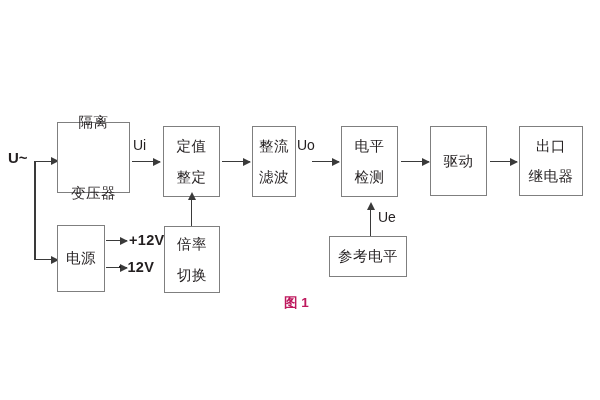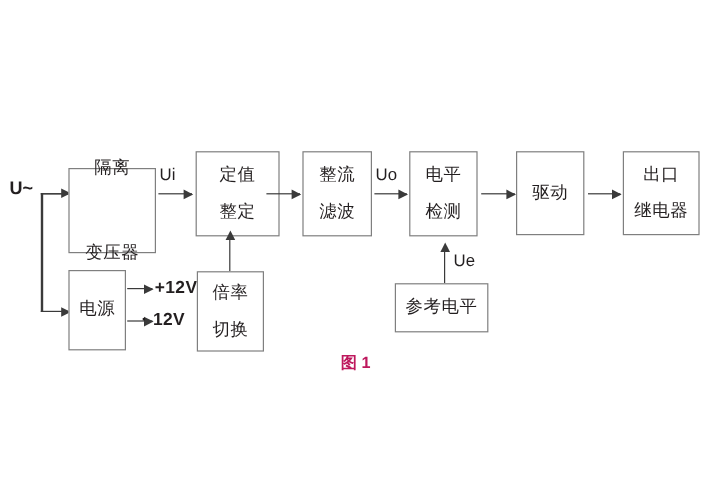--- a/index.html
+++ b/index.html
@@ -104,41 +104,41 @@
 
 <div id="canvas">
 
   <div class="lbl big" style="left:8px; top:150px;">U~</div>
 
   <div class="seg h" style="left:34px; top:160.5px; width:24px;"></div>
   <div class="seg v" style="left:34px; top:160.5px; height:99px;"></div>
   <div class="harrow" style="left:34px; top:160.5px; width:24px;"></div>
   <div class="harrow" style="left:34px; top:259px; width:24px;"></div>
 
-  <div class="blk two" style="left:57px; top:140px; width:73px; height:71px;gap:41px;">
+  <div class="blk two" style="left:57px; top:122px; width:73px; height:71px;gap:41px;">
     <span class="ln">隔离</span>
     <span class="ln">变压器</span>
   </div>
 
   <div class="lbl" style="left:133px; top:138px;">Ui</div>
   <div class="harrow" style="left:132px; top:161px; width:28px;"></div>
 
-  <div class="blk two" style="left:163px; top:126px; width:70px; height:71px;">
+  <div class="blk two" style="left:163px; top:126px; width:57px; height:71px;">
     <span class="ln">定值</span>
     <span class="ln">整定</span>
   </div>
 
   <div class="harrow" style="left:222px; top:161px; width:28px;"></div>
 
-  <div class="blk two" style="left:252px; top:126px; width:58px; height:71px;align-items:center;">
+  <div class="blk two" style="left:252px; top:126px; width:44px; height:71px;align-items:center;">
     <span class="ln">整流</span>
     <span class="ln">滤波</span>
   </div>
 
-  <div class="lbl" style="left:313px; top:138px;">Uo</div>
+  <div class="lbl" style="left:297px; top:138px;">Uo</div>
   <div class="harrow" style="left:312px; top:161px; width:27px;"></div>
 
   <div class="blk two" style="left:341px; top:126px; width:57px; height:71px;">
     <span class="ln">电平</span>
     <span class="ln">检测</span>
   </div>
 
   <div class="harrow" style="left:401px; top:161px; width:28px;"></div>
 
   <div class="blk" style="left:430px; top:126px; width:57px; height:70px;">

